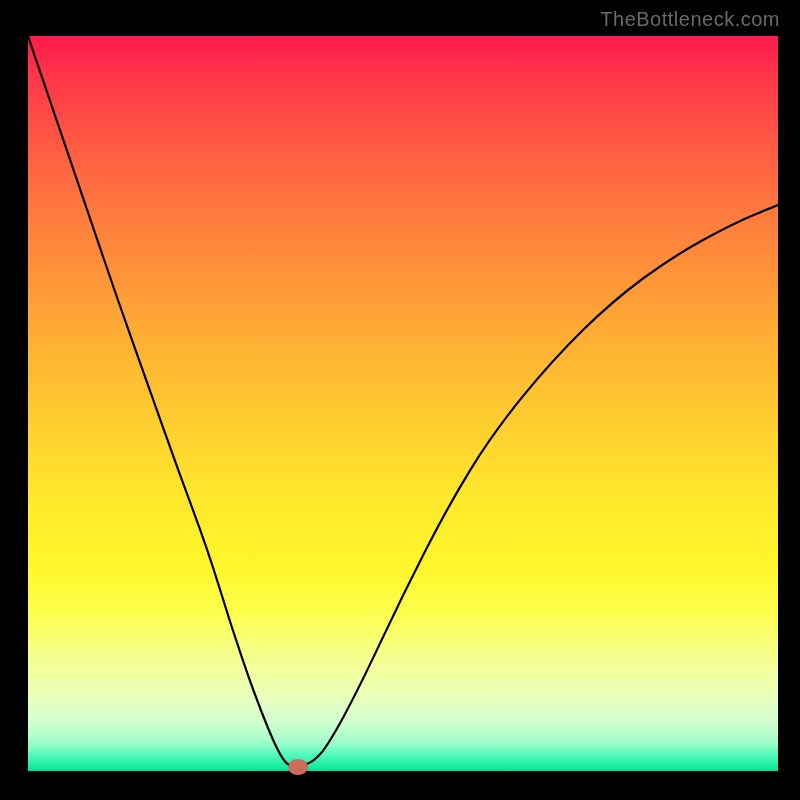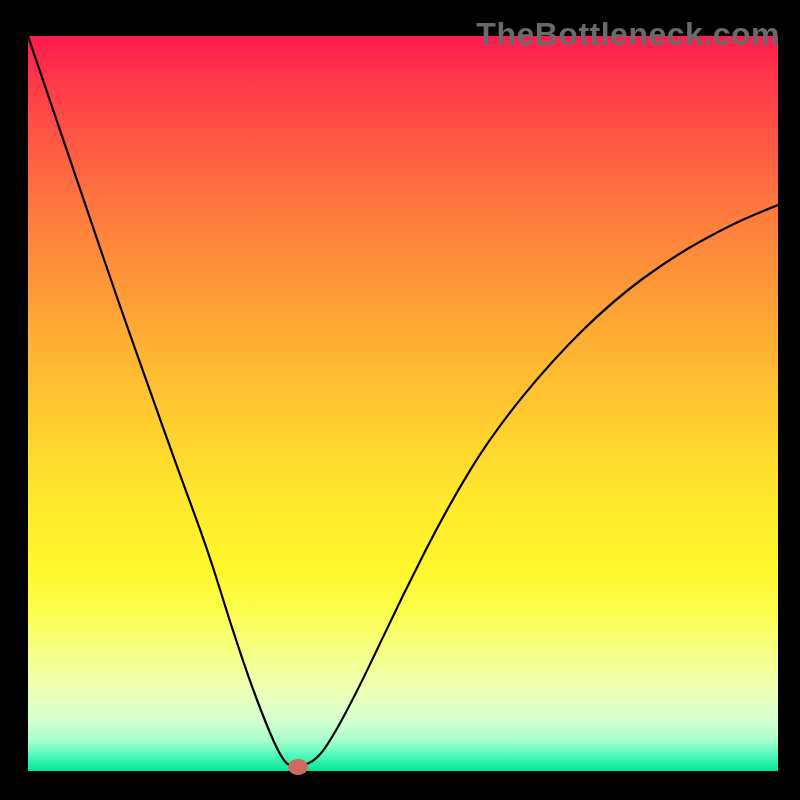--- a/index.html
+++ b/index.html
@@ -6,24 +6,24 @@
   body {
     width: 800px;
     height: 800px;
     background: #000;
     position: relative;
     font-family: Arial, sans-serif;
     overflow: hidden;
   }
   .watermark {
     position: absolute;
-    top: 16px;
+    top: 8px;
     right: 20px;
-    font-size: 32px;
-    font-weight: 700;
+    font-size: 20px;
+    font-weight: 400;
     color: #6a6a6a;
     z-index: 10;
     letter-spacing: 0.5px;
   }
   .plot-area {
     position: absolute;
     left: 28px;
     top: 36px;
     width: 750px;
     height: 735px;

